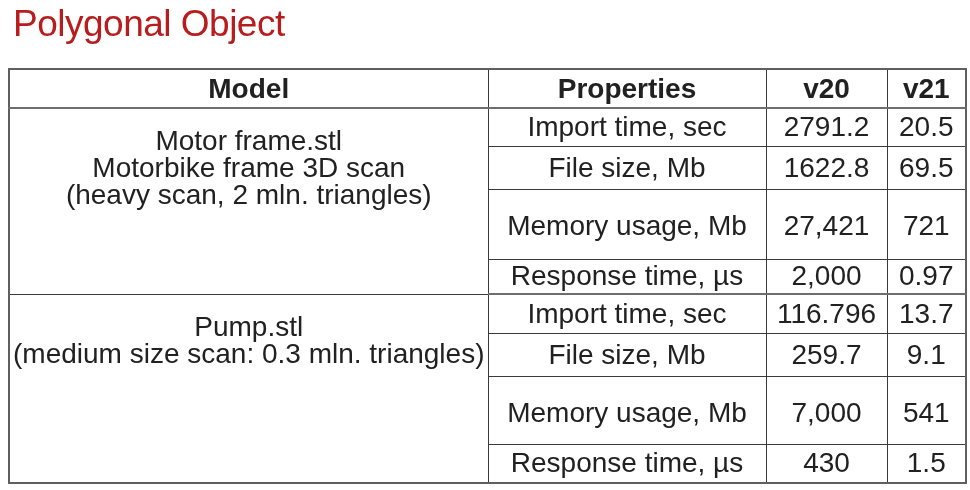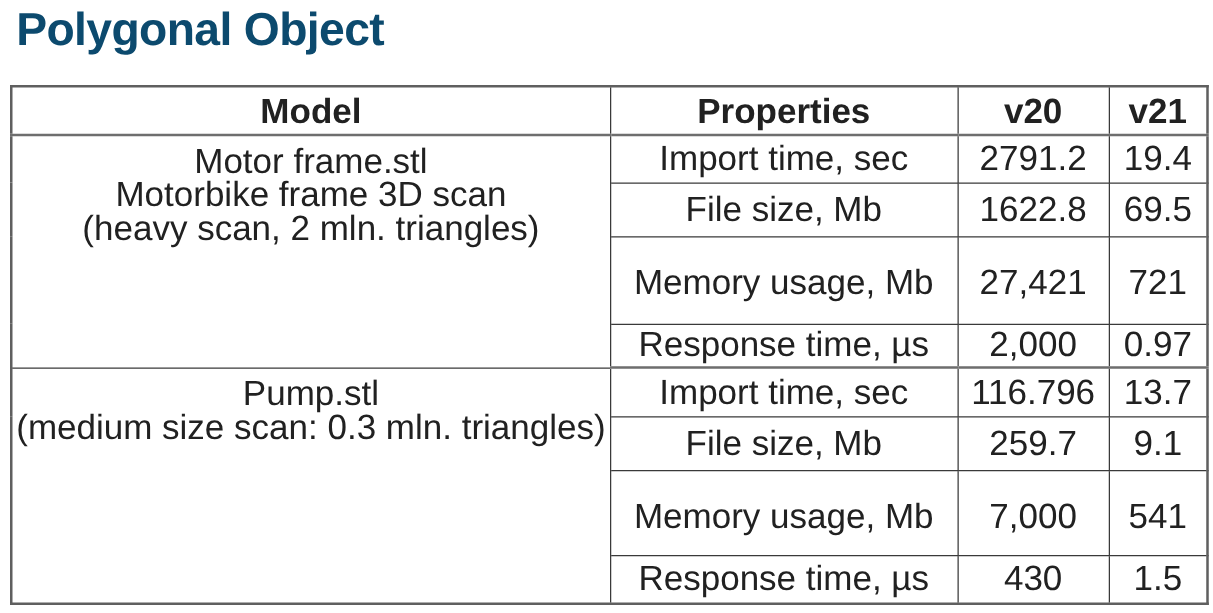--- a/index.html
+++ b/index.html
@@ -9,23 +9,23 @@
     width: 970px;
     height: 490px;
     overflow: hidden;
     font-family: "Liberation Sans", "DejaVu Sans", sans-serif;
     color: #212121;
   }
   .page-title {
     margin: 2px 0 0 13px;
     font-size: 37px;
     line-height: 44px;
-    font-weight: 700;
+    font-weight: 400;
     letter-spacing: -0.5px;
-    color: #0c4a6e;
+    color: #b91c1c;
   }
   table.data-table {
     border-collapse: collapse;
     table-layout: fixed;
     width: 957px;
     margin: 22px 0 0 8px;
     border: 2px solid #5f5f5f;
   }
   col.c-model { width: 479px; }
   col.c-prop  { width: 278px; }
@@ -59,21 +59,21 @@
 
   tr.row-mem1 td, tr.row-mem2 td {
     vertical-align: top;
     padding-top: 20px;
   }
   tr.row-resp1 td {
     border-bottom: 2.5px solid #6e6e6e;
   }
   td.model-cell {
     vertical-align: top;
-    padding-top: 6px;
+    padding-top: 18px;
     line-height: 27px;
     white-space: normal;
   }
   .model-line { display: block; }
 </style>
 </head>
 <body>
 
 <h1 class="page-title">Polygonal Object</h1>
 
@@ -95,21 +95,21 @@
   <tbody>
 
     <tr class="row-import1">
       <td class="model-cell" rowspan="4">
         <span class="model-line">Motor frame.stl</span>
         <span class="model-line">Motorbike frame 3D scan</span>
         <span class="model-line">(heavy scan, 2 mln. triangles)</span>
       </td>
       <td>Import time, sec</td>
       <td>2791.2</td>
-      <td>19.4</td>
+      <td>20.5</td>
     </tr>
     <tr class="row-file1">
       <td>File size, Mb</td>
       <td>1622.8</td>
       <td>69.5</td>
     </tr>
     <tr class="row-mem1">
       <td>Memory usage, Mb</td>
       <td>27,421</td>
       <td>721</td>

